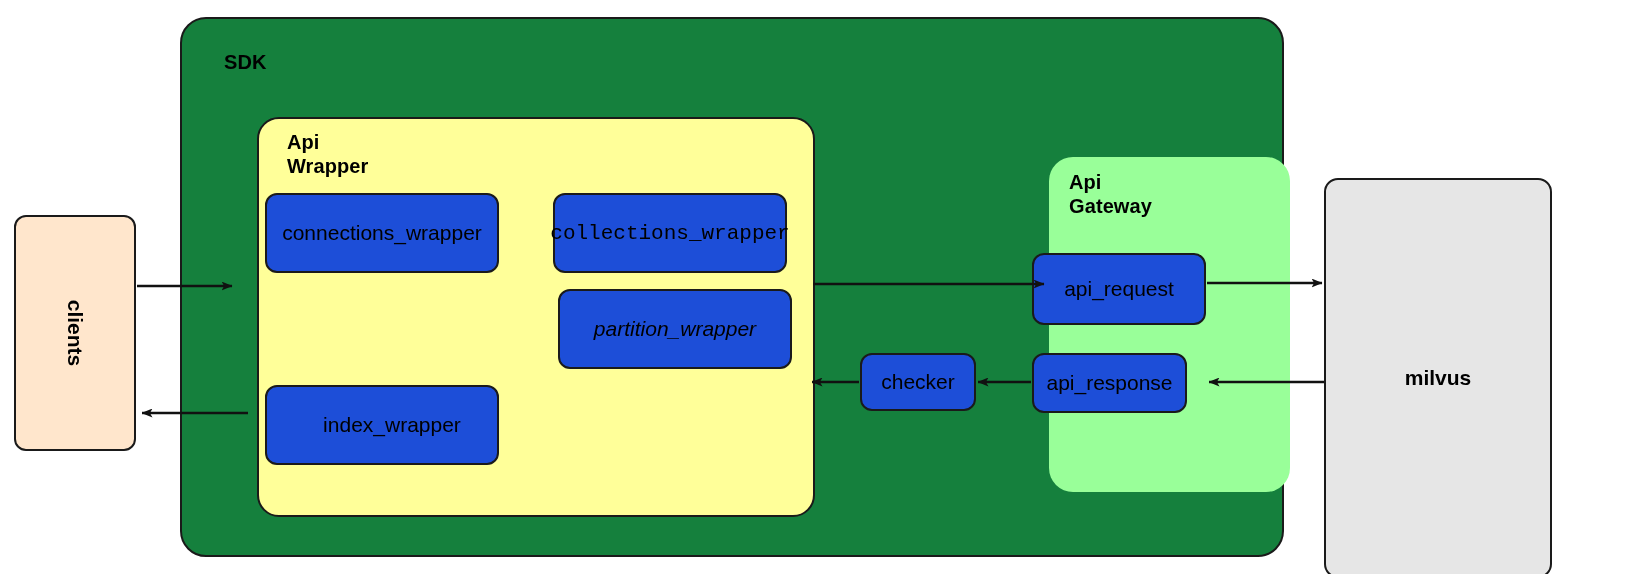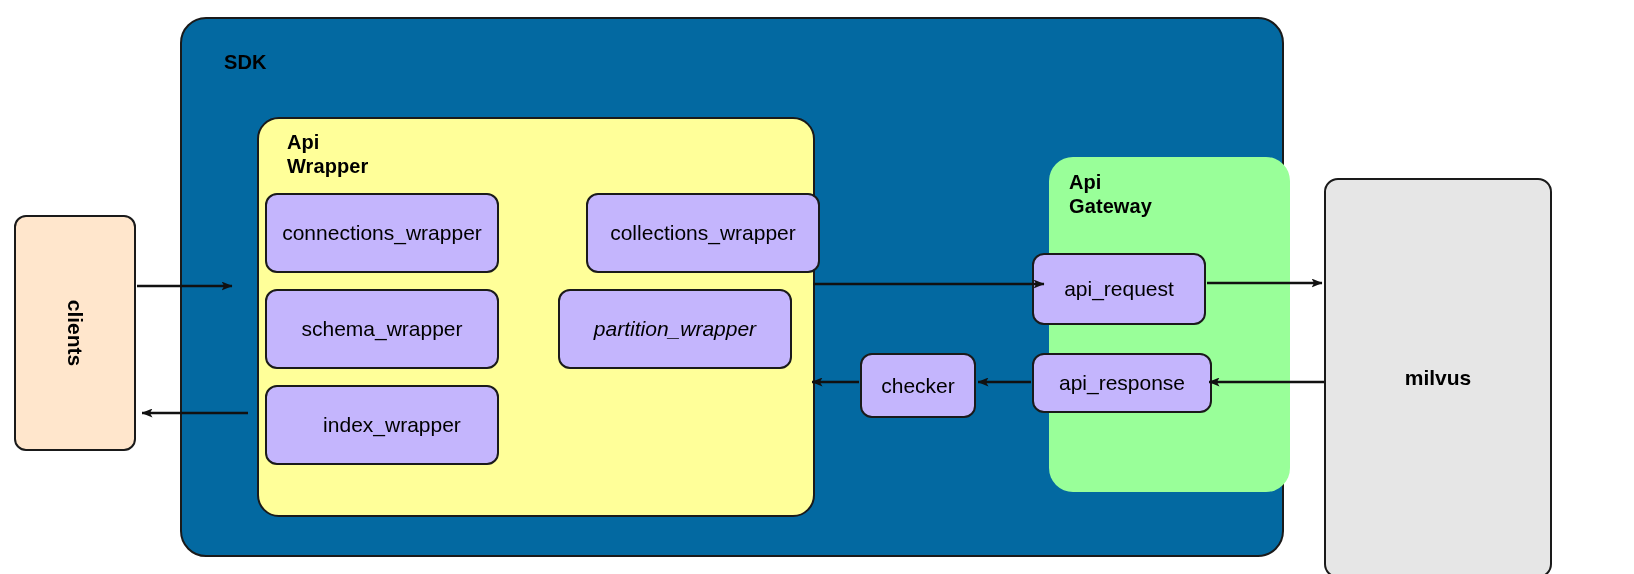--- a/index.html
+++ b/index.html
@@ -13,46 +13,46 @@
 
   .node{position:absolute;box-sizing:border-box;border:2px solid #1a1a1a;}
 
   
   .container{border-radius:26px;}
   .container > .ctitle{
     position:absolute;font-weight:bold;font-size:20px;color:#000;
     line-height:1.18;letter-spacing:.1px;white-space:pre-line;
   }
 
-  #sdk-box{left:180px;top:17px;width:1104px;height:540px;background:#0369a1;}
+  #sdk-box{left:180px;top:17px;width:1104px;height:540px;background:#15803d;}
   #sdk-box .ctitle{left:42px;top:32px;}
 
   #api-wrapper-box{left:255px;top:115px;width:558px;height:400px;background:#ffff99;border-radius:22px;}
   #api-wrapper-box .ctitle{left:28px;top:12px;}
 
   #api-gateway-box{left:1047px;top:155px;width:241px;height:335px;background:#99ff99;border:none;border-radius:24px;}
   #api-gateway-box .ctitle{left:20px;top:14px;}
 
   
   .leaf{
-    background:#c4b5fd;border-radius:12px;
+    background:#1d4ed8;border-radius:12px;
     display:flex;align-items:center;justify-content:center;
     font-size:21px;color:#000;text-align:center;
   }
   .wrap-leaf{width:234px;height:80px;}
   #connections_wrapper{left:265px;top:193px;}
-  #collections_wrapper{left:586px;top:193px;}
+  #collections_wrapper{left:553px;top:193px;font-family:Liberation Mono, monospace;}
   #schema_wrapper{left:265px;top:289px;}
   #partition_wrapper{left:558px;top:289px;font-style:italic;}
   #index_wrapper{left:265px;top:385px;padding-left:20px;}
   #utility_wrapper{left:553px;top:385px;}
 
   #api_request{left:1032px;top:253px;width:174px;height:72px;}
-  #api_response{left:1032px;top:353px;width:180px;height:60px;}
-  #checker{left:860px;top:353px;width:116px;height:65px;}
+  #api_response{left:1032px;top:353px;width:155px;height:60px;}
+  #checker{left:860px;top:353px;width:116px;height:58px;}
 
   
   #clients-box{
     left:14px;top:215px;width:122px;height:236px;background:#ffe6cc;border-radius:12px;
   }
   #clients-box .vlabel{
     position:absolute;left:0;top:0;width:100%;height:100%;
     display:flex;align-items:center;justify-content:center;
     font-size:21px;font-weight:bold;color:#000;
   }
@@ -86,21 +86,20 @@
     </div>
 
     <div class="node container" id="api-gateway-box" style="left:867px;top:138px;">
       <div class="ctitle">Api
 Gateway</div>
     </div>
   </div>
 
   <div class="node leaf wrap-leaf" id="connections_wrapper">connections_wrapper</div>
   <div class="node leaf wrap-leaf" id="collections_wrapper">collections_wrapper</div>
-  <div class="node leaf wrap-leaf" id="schema_wrapper">schema_wrapper</div>
   <div class="node leaf wrap-leaf" id="partition_wrapper">partition_wrapper</div>
   <div class="node leaf wrap-leaf" id="index_wrapper">index_wrapper</div>
 
   <div class="node leaf" id="checker">checker</div>
 
   <div class="node leaf" id="api_request">api_request</div>
   <div class="node leaf" id="api_response">api_response</div>
 
   <div class="node" id="milvus-box">milvus</div>
 

